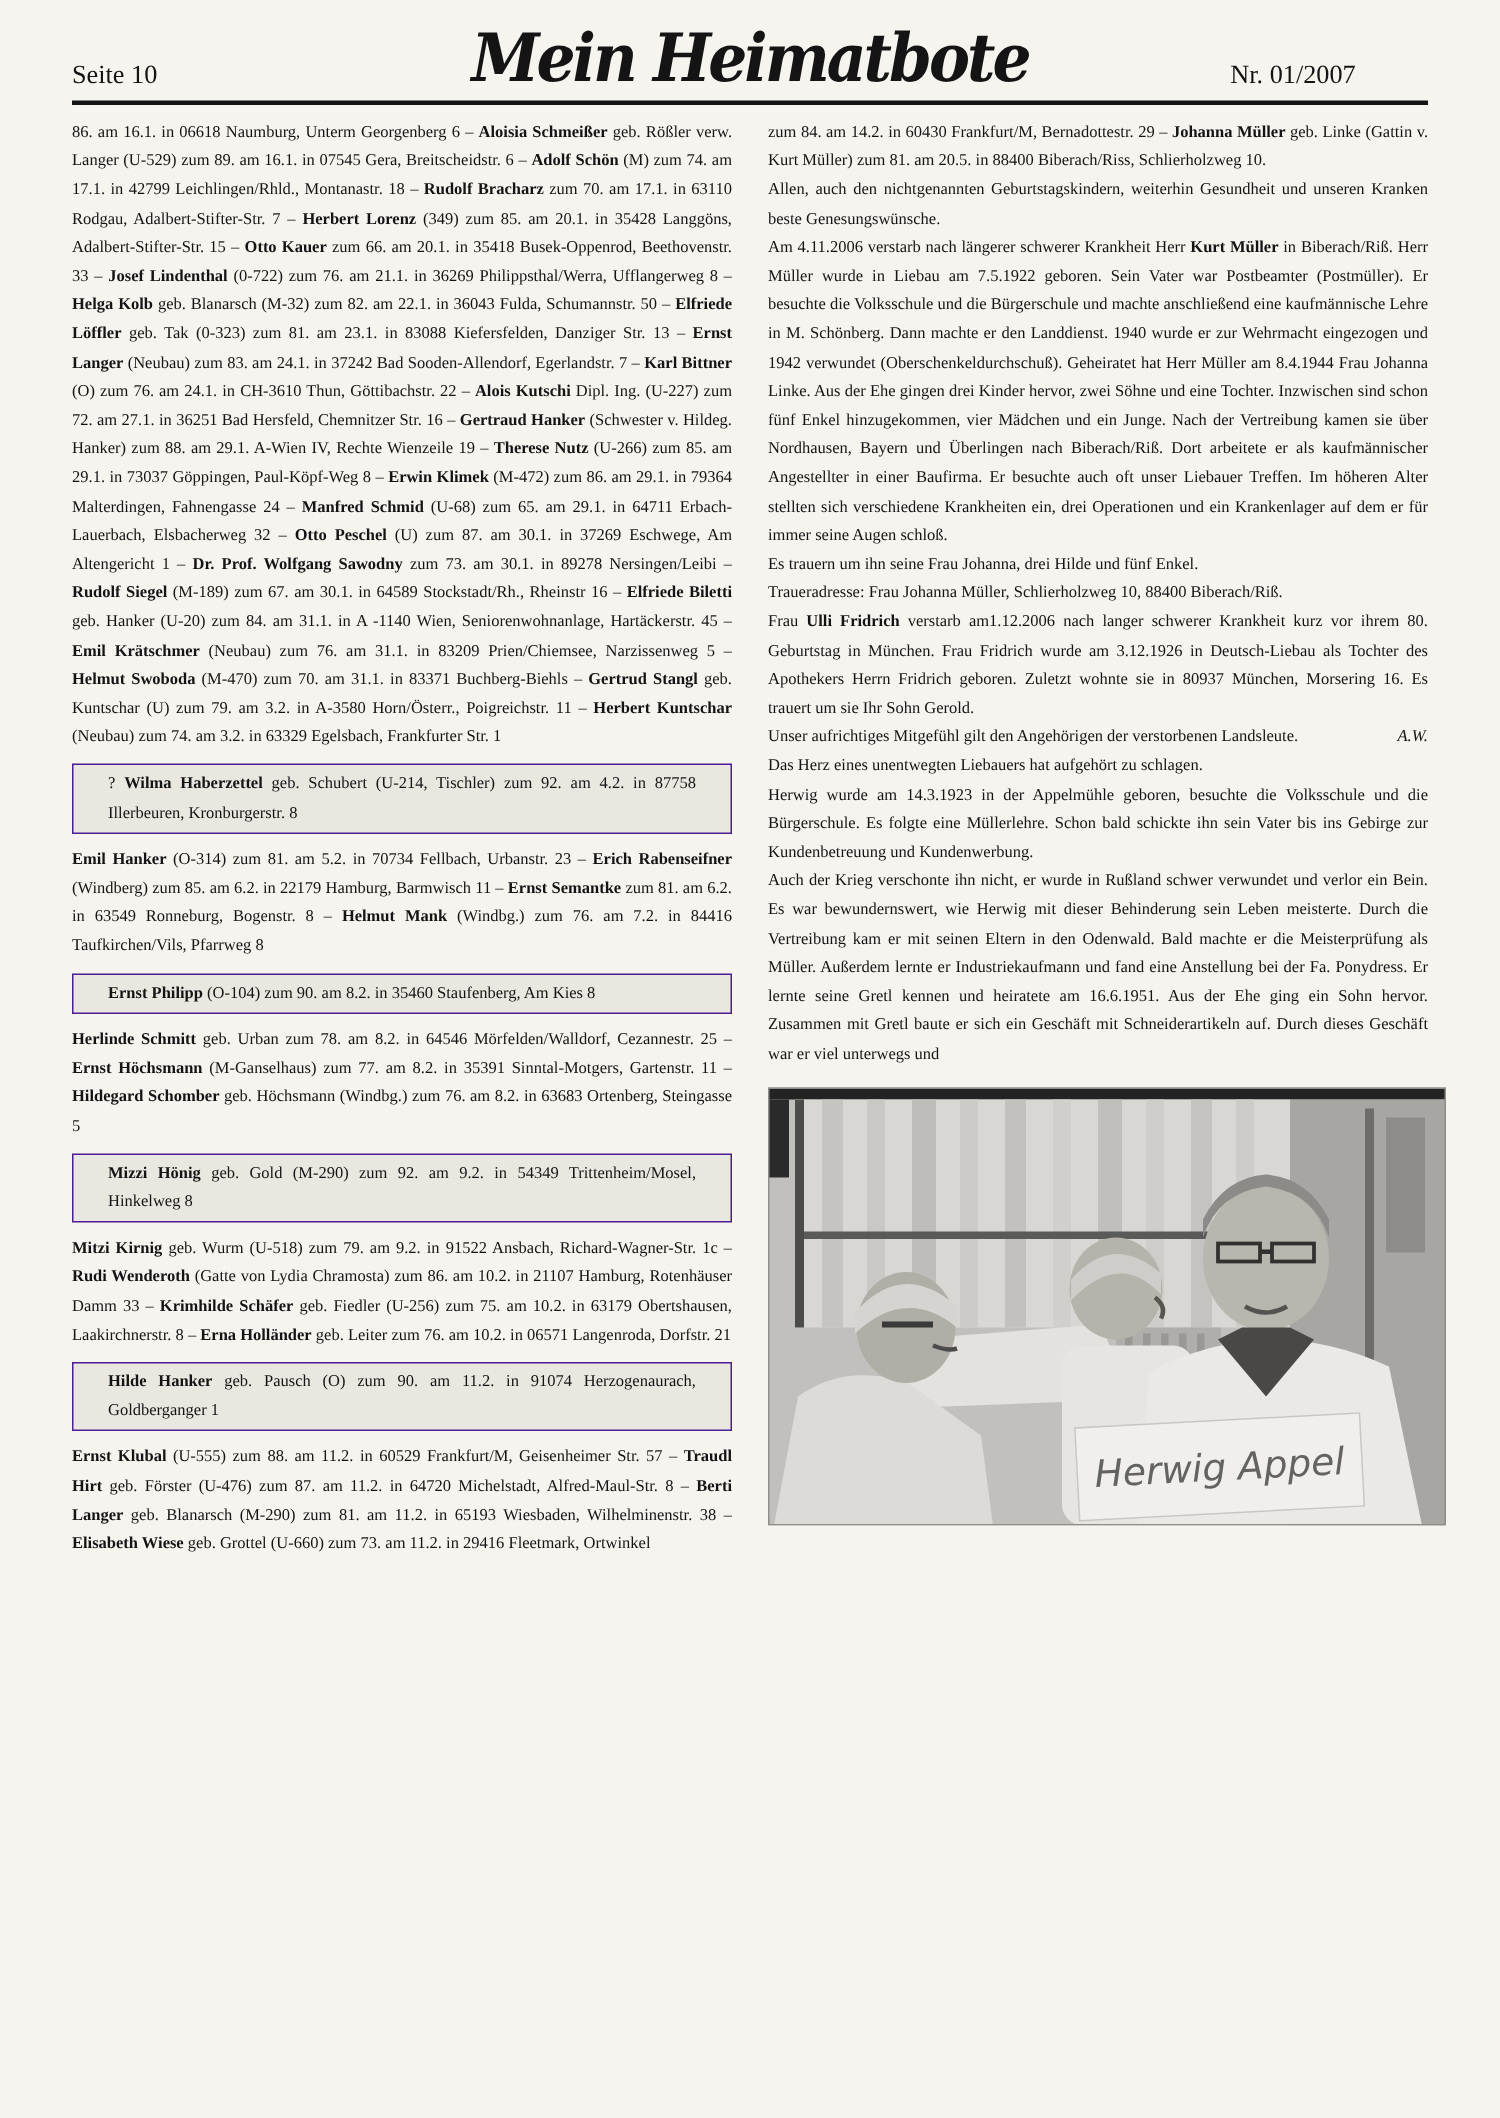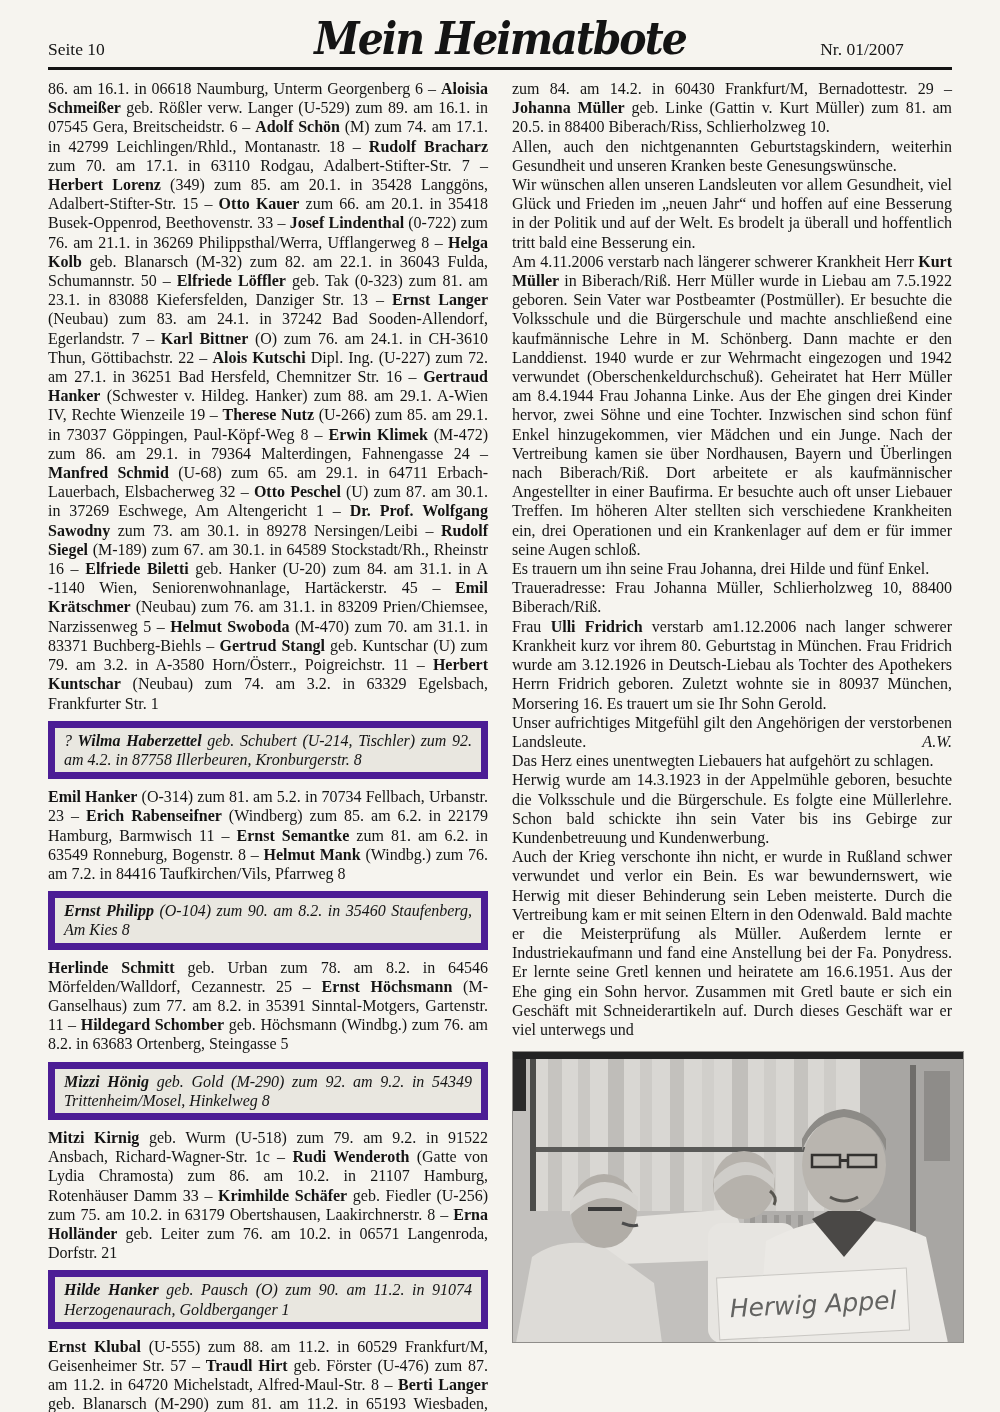--- a/index.html
+++ b/index.html
@@ -17,28 +17,28 @@
   .hdr .side.right{text-align:center;}
   .masthead{
     flex:1;text-align:center;
     font-family:"DejaVu Serif",serif;font-weight:bold;font-style:italic;
     font-size:41px;line-height:46px;letter-spacing:-2px;
     transform:scaleY(1.08);
   }
   .cols{display:flex;gap:24px;margin-top:9px;}
   .col{flex:1;min-width:0;}
   .blk{
-    font-size:16px;line-height:19.2px;text-align:justify;
+    font-size:11px;line-height:19.2px;text-align:justify;
     margin:0;
   }
   .blk .b{font-weight:bold;}
   .blk.heading{font-weight:bold;margin-top:8px;margin-bottom:1px;}
   .blk.box{
-    border:7px solid #4c1d95;background:#e9e7e0;
-    padding:3px 9px;margin:8px 0;font-style:italic;
+    border:1px solid #4c1d95;background:#e9e7e0;
+    padding:3px 23px;margin:8px 0;
   }
   .blk .sig{float:right;font-style:italic;}
   figure{margin:12px 0 0 0;}
   .photo-frame{line-height:0;}
 </style>
 </head>
 <body>
 
 <div class="page">
 
@@ -59,21 +59,20 @@
         <div class="blk box"><span class="b">Mizzi Hönig</span><span> geb. Gold (M-290) zum 92. am 9.2. in 54349 Trittenheim/Mosel, Hinkelweg 8</span></div>
         <div class="blk para"><span class="b">Mitzi Kirnig</span><span> geb. Wurm (U-518) zum 79. am 9.2. in 91522 Ansbach, Richard-Wagner-Str. 1c – </span><span class="b">Rudi Wenderoth</span><span> (Gatte von Lydia Chramosta) zum 86. am 10.2. in 21107 Hamburg, Rotenhäuser Damm 33 – </span><span class="b">Krimhilde Schäfer</span><span> geb. Fiedler (U-256) zum 75. am 10.2. in 63179 Obertshausen, Laakirchnerstr. 8 – </span><span class="b">Erna Holländer</span><span> geb. Leiter zum 76. am 10.2. in 06571 Langenroda, Dorfstr. 21</span></div>
         <div class="blk box"><span class="b">Hilde Hanker</span><span> geb. Pausch (O) zum 90. am 11.2. in 91074 Herzogenaurach, Goldberganger 1</span></div>
         <div class="blk para"><span class="b">Ernst Klubal</span><span> (U-555) zum 88. am 11.2. in 60529 Frankfurt/M, Geisenheimer Str. 57 – </span><span class="b">Traudl Hirt</span><span> geb. Förster (U-476) zum 87. am 11.2. in 64720 Michelstadt, Alfred-Maul-Str. 8 – </span><span class="b">Berti Langer</span><span> geb. Blanarsch (M-290) zum 81. am 11.2. in 65193 Wiesbaden, Wilhelminenstr. 38 – </span><span class="b">Elisabeth Wiese</span><span> geb. Grottel (U-660) zum 73. am 11.2. in 29416 Fleetmark, Ortwinkel</span></div>
       </div>
 
     <div class="col">
       <div>
           <div class="blk para"><span>zum 84. am 14.2. in 60430 Frankfurt/M, Bernadottestr. 29 – </span><span class="b">Johanna Müller</span><span> geb. Linke (Gattin v. Kurt Müller) zum 81. am 20.5. in 88400 Biberach/Riss, Schlierholzweg 10.</span></div>
           <div class="blk para"><span>Allen, auch den nichtgenannten Geburtstagskindern, weiterhin Gesundheit und unseren Kranken beste Genesungswünsche.</span></div>
-          <div class="blk para"><span>Wir wünschen allen unseren Landsleuten vor allem Gesundheit, viel Glück und Frieden im „neuen Jahr“ und hoffen auf eine Besserung in der Politik und auf der Welt. Es brodelt ja überall und hoffentlich tritt bald eine Besserung ein.</span></div>
           <div class="blk para"><span>Am 4.11.2006 verstarb nach längerer schwerer Krankheit Herr </span><span class="b">Kurt Müller</span><span> in Biberach/Riß. Herr Müller wurde in Liebau am 7.5.1922 geboren. Sein Vater war Postbeamter (Postmüller). Er besuchte die Volksschule und die Bürgerschule und machte anschließend eine kaufmännische Lehre in M. Schönberg. Dann machte er den Landdienst. 1940 wurde er zur Wehrmacht eingezogen und 1942 verwundet (Oberschenkeldurchschuß). Geheiratet hat Herr Müller am 8.4.1944 Frau Johanna Linke. Aus der Ehe gingen drei Kinder hervor, zwei Söhne und eine Tochter. Inzwischen sind schon fünf Enkel hinzugekommen, vier Mädchen und ein Junge. Nach der Vertreibung kamen sie über Nordhausen, Bayern und Überlingen nach Biberach/Riß. Dort arbeitete er als kaufmännischer Angestellter in einer Baufirma. Er besuchte auch oft unser Liebauer Treffen. Im höheren Alter stellten sich verschiedene Krankheiten ein, drei Operationen und ein Krankenlager auf dem er für immer seine Augen schloß.</span></div>
           <div class="blk para"><span>Es trauern um ihn seine Frau Johanna, drei Hilde und fünf Enkel.</span></div>
           <div class="blk para"><span>Traueradresse: Frau Johanna Müller, Schlierholzweg 10, 88400 Biberach/Riß.</span></div>
           <div class="blk para"><span>Frau </span><span class="b">Ulli Fridrich</span><span> verstarb am1.12.2006 nach langer schwerer Krankheit kurz vor ihrem 80. Geburtstag in München. Frau Fridrich wurde am 3.12.1926 in Deutsch-Liebau als Tochter des Apothekers Herrn Fridrich geboren. Zuletzt wohnte sie in 80937 München, Morsering 16. Es trauert um sie Ihr Sohn Gerold.</span></div>
           <div class="blk para_sig"><span>Unser aufrichtiges Mitgefühl gilt den Angehörigen der verstorbenen Landsleute.</span><span class="sig">A.W.</span></div>
           <div class="blk para"><span>Das Herz eines unentwegten Liebauers hat aufgehört zu schlagen.</span></div>
           <div class="blk para"><span>Herwig wurde am 14.3.1923 in der Appelmühle geboren, besuchte die Volksschule und die Bürgerschule. Es folgte eine Müllerlehre. Schon bald schickte ihn sein Vater bis ins Gebirge zur Kundenbetreuung und Kundenwerbung.</span></div>
           <div class="blk para"><span>Auch der Krieg verschonte ihn nicht, er wurde in Rußland schwer verwundet und verlor ein Bein. Es war bewundernswert, wie Herwig mit dieser Behinderung sein Leben meisterte. Durch die Vertreibung kam er mit seinen Eltern in den Odenwald. Bald machte er die Meisterprüfung als Müller. Außerdem lernte er Industriekaufmann und fand eine Anstellung bei der Fa. Ponydress. Er lernte seine Gretl kennen und heiratete am 16.6.1951. Aus der Ehe ging ein Sohn hervor. Zusammen mit Gretl baute er sich ein Geschäft mit Schneiderartikeln auf. Durch dieses Geschäft war er viel unterwegs und</span></div>
         </div>
 

